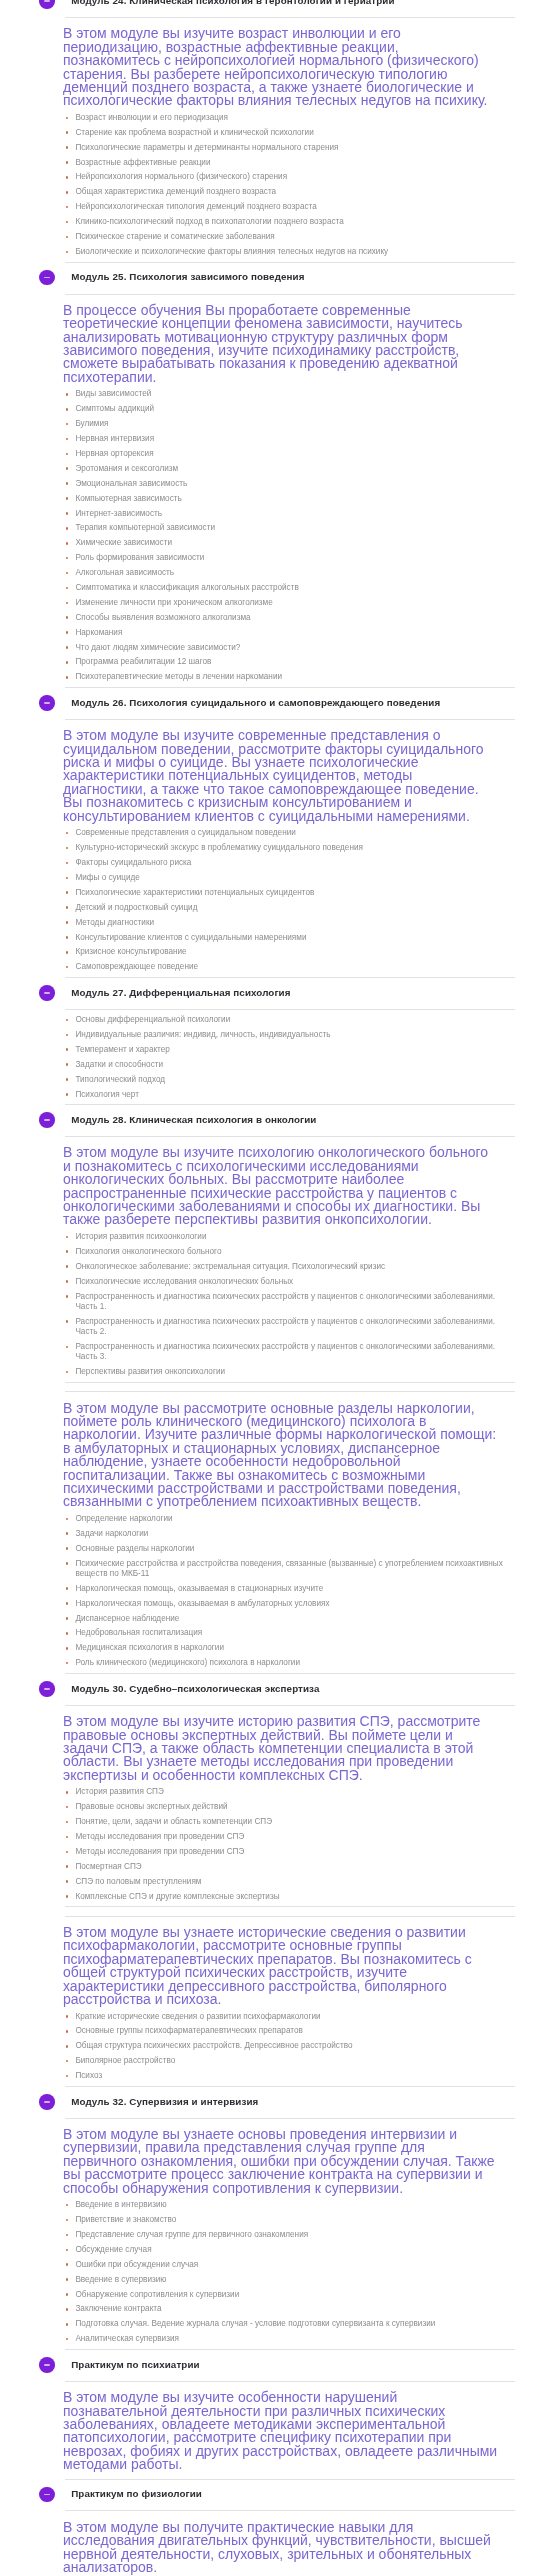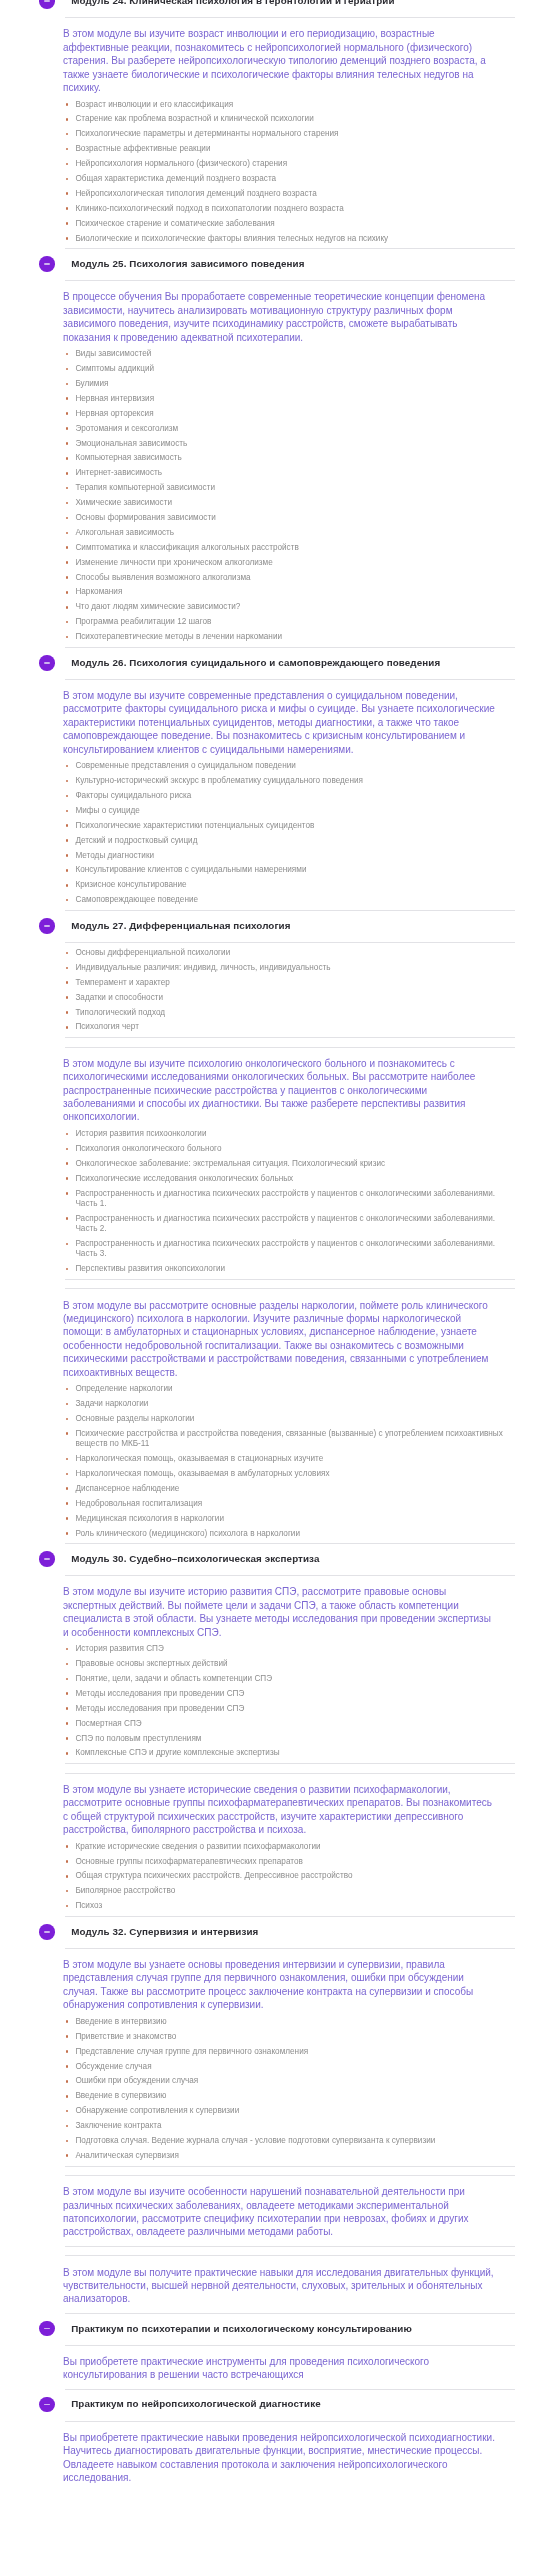--- a/index.html
+++ b/index.html
@@ -45,21 +45,21 @@
     font-size:9.8px;line-height:12.4px;font-weight:700;
     color:var(--title);
     letter-spacing:0.1px;
   }
   hr.rule{
     border:none;border-top:0.5px solid var(--divider);
     margin:8.2px 0 0 1.5px;height:0;
   }
   .mod-desc{
     margin:9.3px 0 0 0;
-    font-size:10px;line-height:13.4px;
+    font-size:14px;line-height:13.4px;
     color:var(--desc);
     max-width:435px;
   }
   ul.mod-list{
     list-style:none;margin:5.2px 0 0 0;padding:0;
   }
   ul.mod-list li{
     position:relative;
     padding-left:12.4px;
     margin:0 0 4.6px 0;
@@ -83,21 +83,21 @@
   <section class="module first">
     <div class="mod-header">
       <span class="toggle">
         <span class="minus"></span>
       </span>
       <h2 class="mod-title">Модуль 24. Клиническая психология в геронтологии и гериатрии</h2>
     </div>
     <hr class="rule">
     <p class="mod-desc">В этом модуле вы изучите возраст инволюции и его периодизацию, возрастные аффективные реакции, познакомитесь с нейропсихологией нормального (физического) старения. Вы разберете нейропсихологическую типологию деменций позднего возраста, а также узнаете биологические и психологические факторы влияния телесных недугов на психику.</p>
     <ul class="mod-list">
-        <li>Возраст инволюции и его классификация</li>
+        <li>Возраст инволюции и его периодизация</li>
         <li>Старение как проблема возрастной и клинической психологии</li>
         <li>Психологические параметры и детерминанты нормального старения</li>
         <li>Возрастные аффективные реакции</li>
         <li>Нейропсихология нормального (физического) старения</li>
         <li>Общая характеристика деменций позднего возраста</li>
         <li>Нейропсихологическая типология деменций позднего возраста</li>
         <li>Клинико-психологический подход в психопатологии позднего возраста</li>
         <li>Психическое старение и соматические заболевания</li>
         <li>Биологические и психологические факторы влияния телесных недугов на психику</li>
       </ul>
@@ -118,21 +118,21 @@
         <li>Симптомы аддикций</li>
         <li>Булимия</li>
         <li>Нервная интервизия</li>
         <li>Нервная орторексия</li>
         <li>Эротомания и сексоголизм</li>
         <li>Эмоциональная зависимость</li>
         <li>Компьютерная зависимость</li>
         <li>Интернет-зависимость</li>
         <li>Терапия компьютерной зависимости</li>
         <li>Химические зависимости</li>
-        <li>Основы формирования зависимости</li>
+        <li>Роль формирования зависимости</li>
         <li>Алкогольная зависимость</li>
         <li>Симптоматика и классификация алкогольных расстройств</li>
         <li>Изменение личности при хроническом алкоголизме</li>
         <li>Способы выявления возможного алкоголизма</li>
         <li>Наркомания</li>
         <li>Что дают людям химические зависимости?</li>
         <li>Программа реабилитации 12 шагов</li>
         <li>Психотерапевтические методы в лечении наркомании</li>
       </ul>
     <hr class="rule section-end">
@@ -175,20 +175,26 @@
         <li>Индивидуальные различия: индивид, личность, индивидуальность</li>
         <li>Темперамент и характер</li>
         <li>Задатки и способности</li>
         <li>Типологический подход</li>
         <li>Психология черт</li>
       </ul>
     <hr class="rule section-end">
   </section>
 
   <section class="module">
+    <div class="mod-header">
+      <span class="toggle">
+        <span class="minus"></span>
+      </span>
+      <h2 class="mod-title">Модуль 28. Клиническая психология в онкологии</h2>
+    </div>
     <hr class="rule">
     <p class="mod-desc">В этом модуле вы изучите психологию онкологического больного и познакомитесь с психологическими исследованиями онкологических больных. Вы рассмотрите наиболее распространенные психические расстройства у пациентов с онкологическими заболеваниями и способы их диагностики. Вы также разберете перспективы развития онкопсихологии.</p>
     <ul class="mod-list">
         <li>История развития психоонкологии</li>
         <li>Психология онкологического больного</li>
         <li>Онкологическое заболевание: экстремальная ситуация. Психологический кризис</li>
         <li>Психологические исследования онкологических больных</li>
         <li>Распространенность и диагностика психических расстройств у пациентов с онкологическими заболеваниями. Часть 1.</li>
         <li>Распространенность и диагностика психических расстройств у пациентов с онкологическими заболеваниями. Часть 2.</li>
         <li>Распространенность и диагностика психических расстройств у пациентов с онкологическими заболеваниями. Часть 3.</li>
@@ -268,27 +274,39 @@
         <li>Введение в супервизию</li>
         <li>Обнаружение сопротивления к супервизии</li>
         <li>Заключение контракта</li>
         <li>Подготовка случая. Ведение журнала случая - условие подготовки супервизанта к супервизии</li>
         <li>Аналитическая супервизия</li>
       </ul>
     <hr class="rule section-end">
   </section>
 
   <section class="module no-items">
+    <div class="mod-header">
+      <span class="toggle">
+        <span class="minus"></span>
+      </span>
+      <h2 class="mod-title">Практикум по психиатрии</h2>
+    </div>
     <hr class="rule">
     <p class="mod-desc">В этом модуле вы изучите особенности нарушений познавательной деятельности при различных психических заболеваниях, овладеете методиками экспериментальной патопсихологии, рассмотрите специфику психотерапии при неврозах, фобиях и других расстройствах, овладеете различными методами работы.</p>
 
     <hr class="rule section-end">
   </section>
 
   <section class="module no-items">
+    <div class="mod-header">
+      <span class="toggle">
+        <span class="minus"></span>
+      </span>
+      <h2 class="mod-title">Практикум по физиологии</h2>
+    </div>
     <hr class="rule">
     <p class="mod-desc">В этом модуле вы получите практические навыки для исследования двигательных функций, чувствительности, высшей нервной деятельности, слуховых, зрительных и обонятельных анализаторов.</p>
 
     <hr class="rule section-end">
   </section>
 
   <section class="module no-items">
     <div class="mod-header">
       <span class="toggle">
         <span class="minus"></span>

